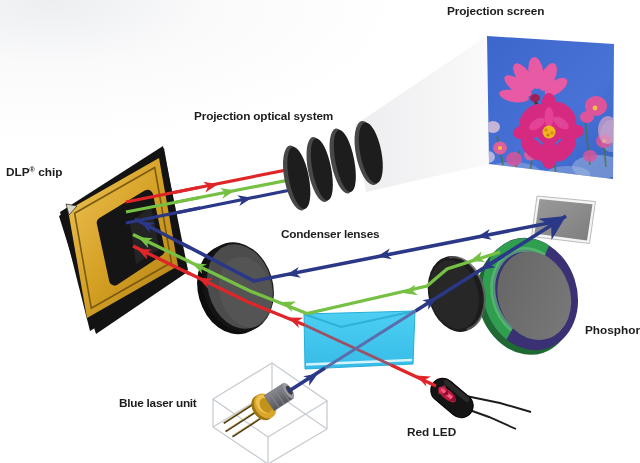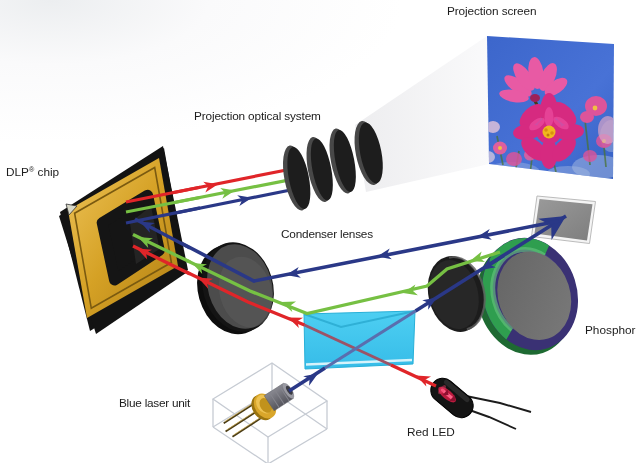--- a/index.html
+++ b/index.html
@@ -1,16 +1,16 @@
 <!DOCTYPE html>
 <html><head>
 <meta charset="utf-8">
 <style>
   html,body{margin:0;padding:0;background:#fff;}
-  #stage{width:640px;height:463px;position:relative;overflow:hidden;font-family:"Liberation Sans",sans-serif;}
+  #stage{width:640px;height:463px;position:relative;overflow:hidden;font-family:"Liberation Sans",sans-serif;font-weight:bold;}
   svg{display:block;}
   text{font-family:"Liberation Sans",sans-serif;fill:#1c1c1c;}
 </style>
 </head>
 <body>
 <div id="stage">
 <svg width="640" height="463" viewBox="0 0 640 463">
 <defs>
   <radialGradient id="bgtl" cx="0.08" cy="0.0" r="0.55">
     <stop offset="0" stop-color="#eceef0"></stop>

